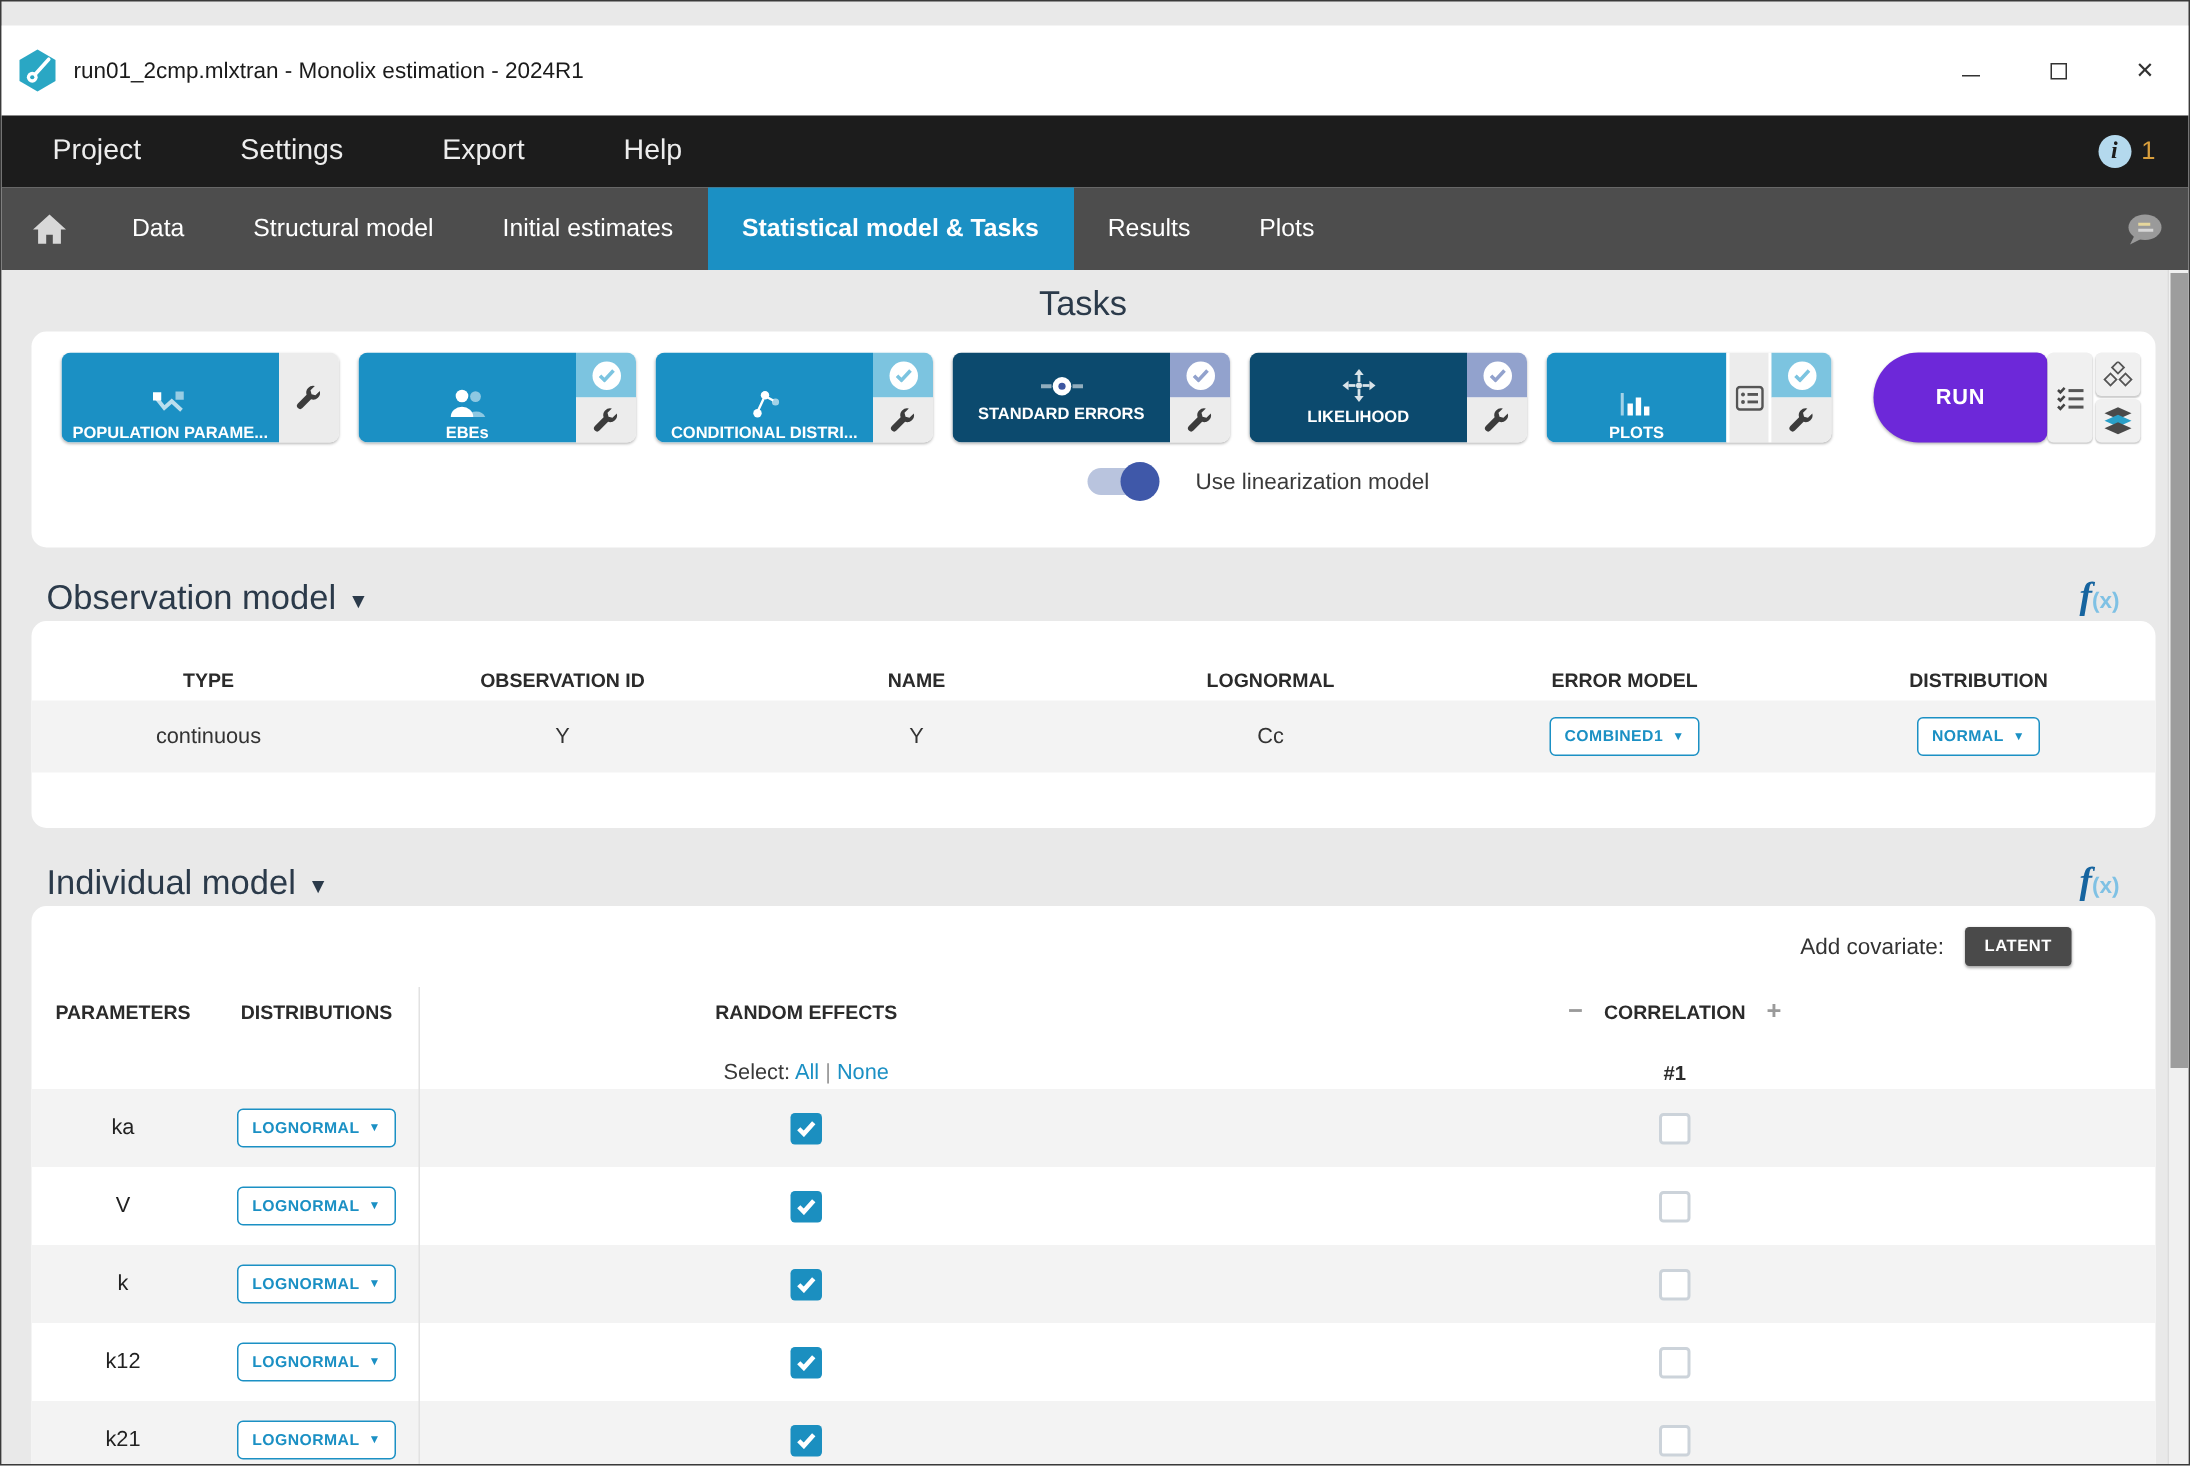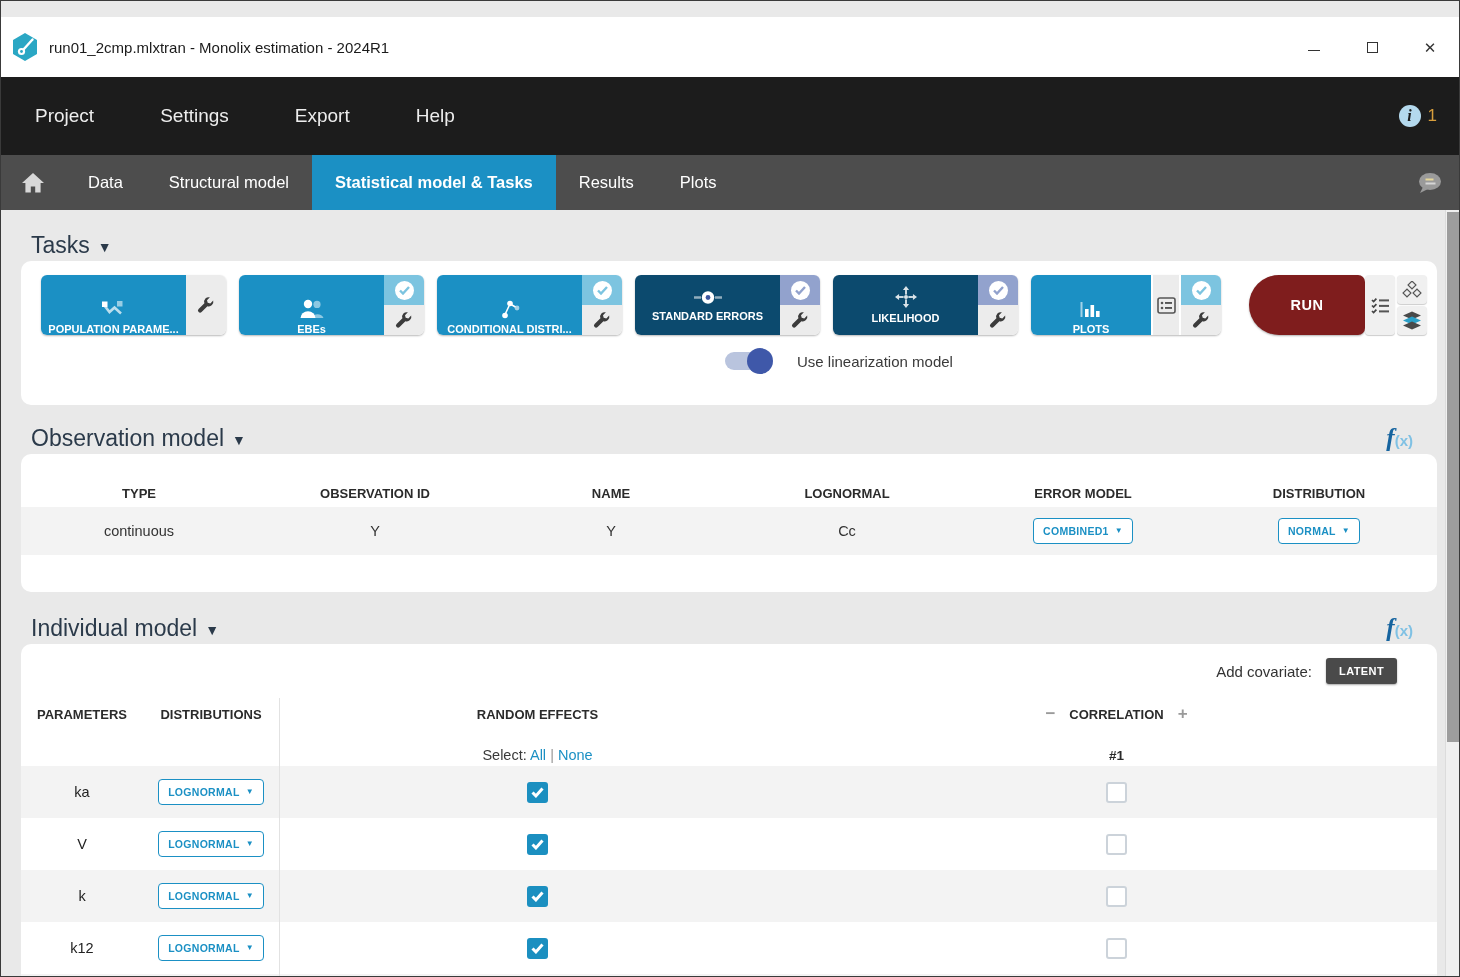--- a/index.html
+++ b/index.html
@@ -23,21 +23,21 @@
   .titlebar .logo { width: 28px; height: 30px; margin-right: 10px; }
   .titlebar .title { font-size: 15px; color: #1b1b1b; }
   .win-controls { margin-left: auto; display: flex; align-items: center; height: 100%; }
   .win-btn { width: 58px; height: 100%; display:flex; align-items:center; justify-content:center; color:#333; cursor: default; }
   .glyph-min { width: 12px; border-bottom: 1.6px solid #333; margin-top: 6px; }
   .glyph-max { width: 11px; height: 11px; border: 1.4px solid #333; }
   .glyph-close { font-size: 15px; line-height: 1; }
 
   
   .menubar {
-    height: 78px; background: #1c1c1c;
+    height: 48px; background: #1c1c1c;
     display: flex; align-items: center;
     padding: 0 22px 0 34px; flex: 0 0 auto;
   }
   .menu-item { color: #ededed; font-size: 19px; margin-right: 66px; cursor: default; }
   .menu-right { margin-left: auto; display:flex; align-items:center; gap: 7px; }
   .info-badge {
     width: 22px; height: 22px; border-radius: 50%;
     background: #b4d9ed; color: #1c1c1c;
     font-family: "Liberation Serif", serif; font-weight: bold; font-style: italic;
     font-size: 16px; display:flex; align-items:center; justify-content:center;
@@ -70,42 +70,42 @@
     font-size: 23px; color: #2b3a4a;
   }
   .section-heading .caret { font-size: 14px; color:#2b3a4a; margin-left: 8px; padding-top:4px; }
   .fx-btn { margin-left:auto; display:flex; align-items:baseline; cursor: default; }
   .fx-btn .fx-f { font-family:"Liberation Serif", serif; font-style: italic; font-weight: bold; font-size: 25px; color:#16649f; }
   .fx-btn .fx-x { font-weight: bold; font-size: 15px; color:#7fc1e4; }
 
   .panel { background:#fff; border-radius: 10px; margin: 0 22px 0 20px; position: relative; }
 
   
-  .tasks-heading { margin-top: 19px; height: 32px; }
+  .tasks-heading { margin-top: 9px; height: 32px; flex-direction: column; }
   .tasks-panel { height: 144px; padding: 14px 0 0 20px; }
   .task-row { display: flex; align-items: flex-start; }
   .task-btn { display:flex; height:60px; border-radius:6px; overflow:hidden; margin-right:13px; box-shadow: 0 1px 2px rgba(0,0,0,.28); cursor: default; }
   .task-main {
     width:145px; display:flex; flex-direction:column; align-items:center; justify-content:center; gap:4px;
     color:#fff; font-size:11px; font-weight:bold; text-align:center; padding:0 4px;
   }
   .task-main.blue { background:#1b90c4;justify-content:flex-end; }
   .task-main.indigo { background:#0c4a6e; }
   .task-main.plots { width:120px; }
   .task-side { width:40px; display:flex; flex-direction:column; }
   .side-check { height:30px; display:flex; align-items:center; justify-content:center; }
   .side-check.blue { background:#7cc4e0; }
   .side-check.indigo { background:#92a2cd; }
   .side-wrench { flex:1; background:#ececec; display:flex; align-items:center; justify-content:center; }
   .list-panel { width:30px; background:#ececec; border-left:2px solid #fff; border-right:2px solid #fff; display:flex; align-items:center; justify-content:center; }
   .badge-circle { width:19px; height:19px; border-radius:50%; background:#fff; display:flex; align-items:center; justify-content:center; }
 
   .run-btn {
     margin-left:15px; width:116px; height:60px;
-    background:#7f1d1d; border:none; border-radius:30px 7px 7px 30px;
+    background:#6d28d9; border:none; border-radius:30px 7px 7px 30px;
     color:#fff; font-weight:bold; font-size:14.5px; letter-spacing:.5px;
     box-shadow: 0 1px 2px rgba(0,0,0,.3); cursor: default;
     font-family:"Liberation Sans", sans-serif;
   }
   .tool-group { width:63px; height:60px; display:grid; grid-template-columns: 30px 30px; grid-template-rows: 29px 29px; gap:2px; }
   .tool-cell { background:#f0f0f0; border-radius:4px; display:flex; align-items:center; justify-content:center; box-shadow: 0 1px 1px rgba(0,0,0,.2); }
   .tool-cell.tall { grid-row: 1 / span 2; }
 
   .toggle-row { margin-top:17px; margin-left:684px; display:flex; align-items:center; gap:26px; }
   .toggle { position:relative; width:46px; height:18px; border-radius:9px; background:#b9c4de; cursor: default; }
@@ -123,21 +123,21 @@
     display:inline-flex; align-items:center; gap:6px;
     border:1px solid #1b90c4; border-radius:4px; background:#fff;
     color:#1b90c4; font-size:10.5px; font-weight:bold; letter-spacing:.3px;
     padding:6px 9px; cursor: default; font-family:"Liberation Sans", sans-serif;
   }
   .pill-btn .caret { font-size:8px; line-height:1; }
 
   
   .im-heading { margin-top: 20px; height: 32px; }
   .im-panel { height: 560px; padding-top: 12px; }
-  .covariate-row { display:flex; align-items:center; justify-content:flex-end; gap:14px; padding-right:40px; height:30px; }
+  .covariate-row { display:flex; align-items:center; justify-content:flex-end; gap:14px; padding-right:56px; height:30px; }
   .covariate-label { font-size:15px; color:#333; }
   .latent-btn {
     background:#4a4a4a; color:#fff; border:none; border-radius:3px;
     font-size:11px; font-weight:bold; letter-spacing:.4px; padding:7px 13px;
     box-shadow:0 1px 2px rgba(0,0,0,.35); cursor: default;
     font-family:"Liberation Sans", sans-serif;
   }
   .im-grid { display:grid; grid-template-columns: 122px 136px 517px 1fr; align-items:center; text-align:center; }
   .im-headers { margin-top: 16px; height: 24px; font-size:13px; font-weight:bold; color:#2b2b2b; }
   .corr-header { display:flex; align-items:center; justify-content:center; gap:14px; }
@@ -193,20 +193,21 @@
   </div>
 
   <div class="navbar">
     <div class="home-slot">
       <svg width="24" height="22" viewBox="0 0 24 22">
         <path d="M12 1 L23 11 h-3.4 v9.5 h-5.4 v-6 h-4.4 v6 H4.4 V11 H1 Z" fill="#d8d8d8"></path>
       </svg>
     </div>
     <div class="nav-tab">Data</div>
     <div class="nav-tab">Structural model</div>
+    <div class="nav-tab">Initial estimates</div>
     <div class="nav-tab active">Statistical model &amp; Tasks</div>
     <div class="nav-tab">Results</div>
     <div class="nav-tab">Plots</div>
     <div class="nav-right">
       <svg width="28" height="24" viewBox="0 0 28 24">
         <ellipse cx="15" cy="10.5" rx="11" ry="8.5" fill="#9a9a9a"></ellipse>
         <path d="M8 16 L5 22 L13 18 Z" fill="#9a9a9a"></path>
         <rect x="10.5" y="7.5" width="8" height="2" fill="#e6d79c"></rect>
         <rect x="10.5" y="11.5" width="10" height="2" fill="#d6d6d6"></rect>
       </svg>

